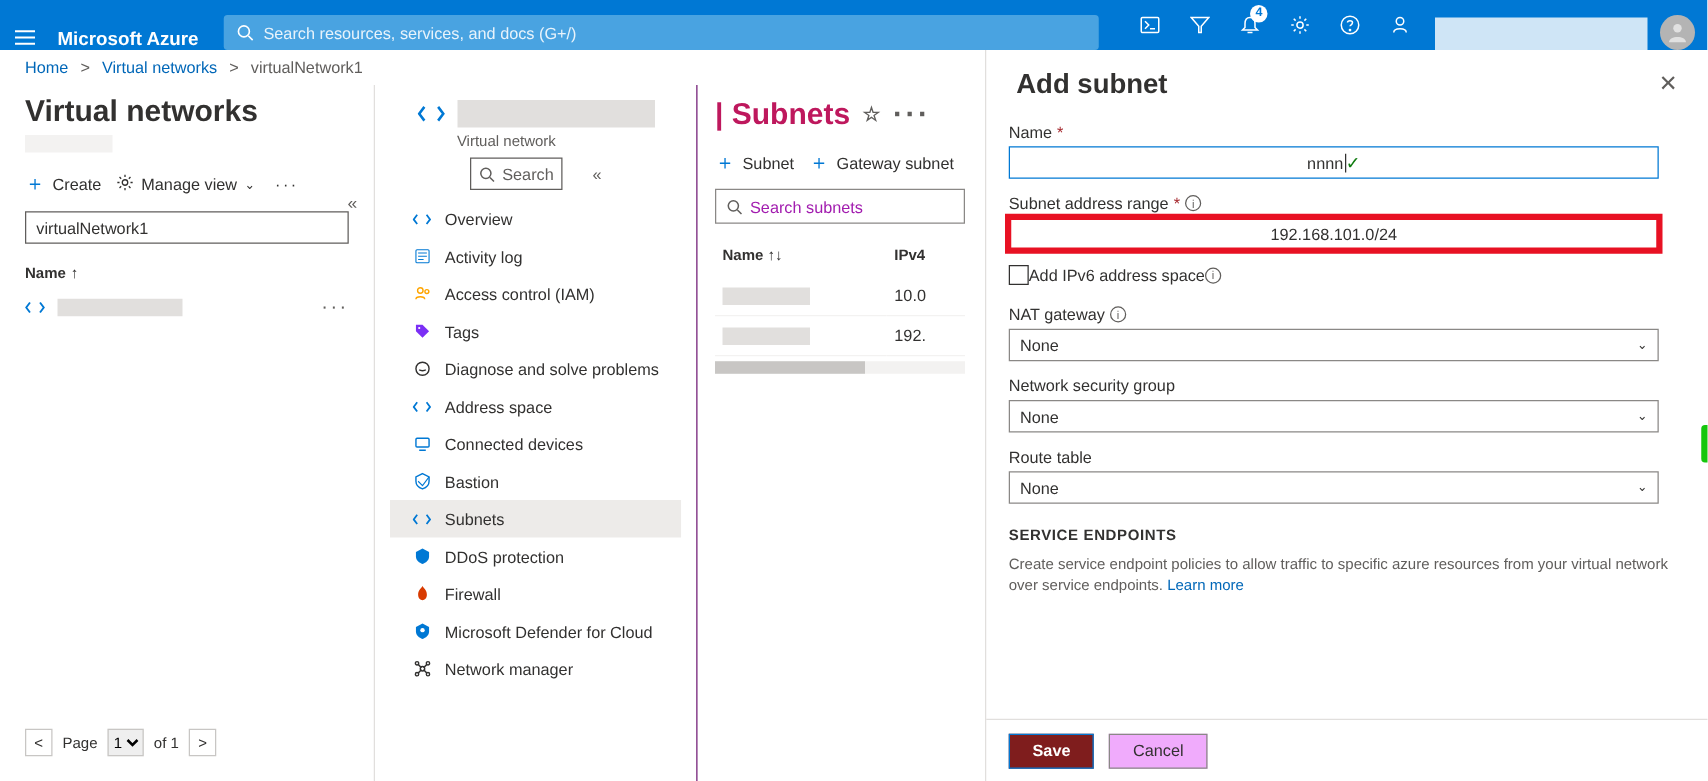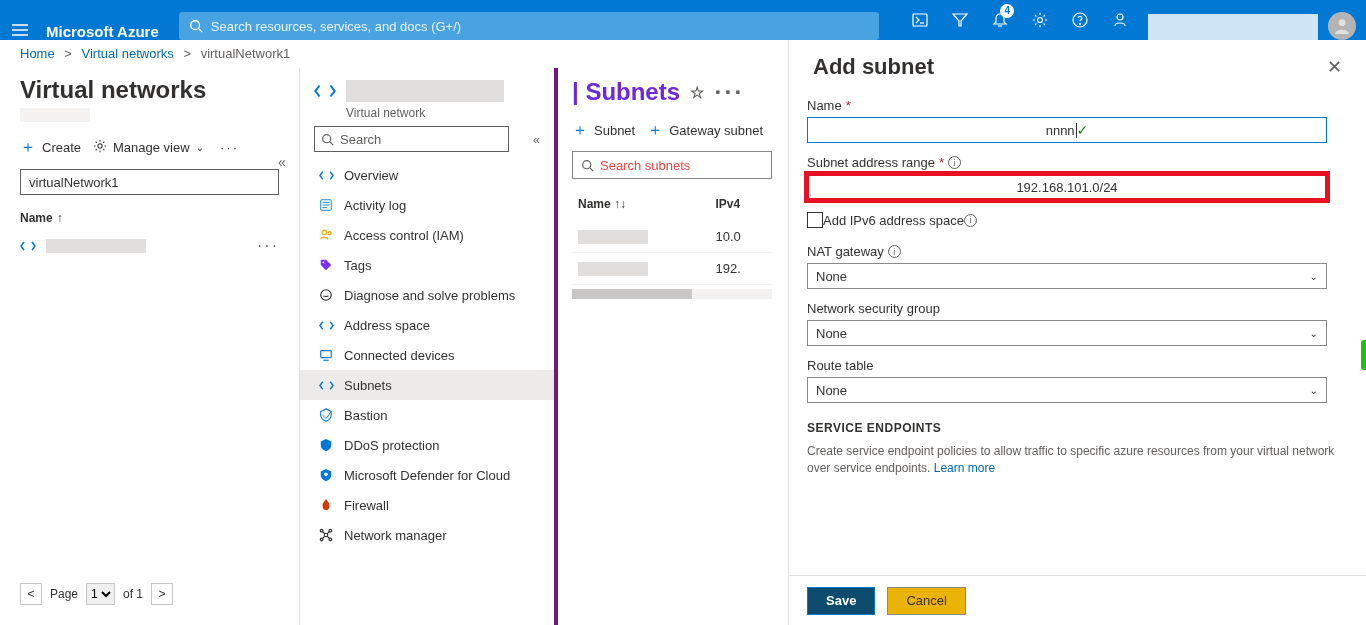--- a/index.html
+++ b/index.html
@@ -39,41 +39,41 @@
   .col1 .filterbox { border: 1px solid #605e5c; height: 26px; padding: 0 8px; display: flex; align-items: center; margin-bottom: 10px; }
   .col1 .th { font-size:12px; font-weight:600; display:flex; align-items:center; gap:4px; padding:6px 0;}
   .col1 .row { display:flex; align-items:center; gap:10px; padding:6px 0; }
   .col1 .row .redact{background:#e1dfdd;height:14px;width:100px;}
   .col1 .row .more{margin-left:auto;font-size:16px;letter-spacing:2px;color:#605e5c;}
   .col1 .pager { margin-top:auto; padding:10px 0 20px 0; display:flex; align-items:center; gap:8px; font-size:12px;}
   .col1 .pagerbtn{border:1px solid #c8c6c4;width:22px;height:22px;display:flex;align-items:center;justify-content:center;cursor:pointer;}
   .col1 select{height:22px;border:1px solid #c8c6c4;font-size:12px;}
 
   
-  .col2 { width: 258px; border-right:4px solid #701a75; display:flex; flex-direction:column;}
+  .col2 { width: 258px; border-right:1px solid #701a75; display:flex; flex-direction:column;align-items:center;}
   .col2 .hdr{padding:12px 14px 6px 14px;display:flex;align-items:flex-start;gap:10px;}
   .col2 .hdr .title{display:flex;flex-direction:column;}
   .col2 .hdr .name{height:22px;width:158px;background:#e1dfdd;}
   .col2 .hdr .type{font-size:12px;color:#605e5c;margin-top:4px;}
   .col2 .searchrow{padding:0 14px;display:flex;align-items:center;gap:24px;}
   .col2 .innersearch{flex:1;border:1px solid #605e5c;height:26px;display:flex;align-items:center;padding:0 6px;gap:6px;color:#605e5c;}
   .col2 .collapse2{color:#605e5c;cursor:pointer;}
   .menu{padding:8px 0; overflow-y:auto;}
   .menu .section{font-size:12px;font-weight:600;color:#323130;padding:12px 18px 4px 18px;}
   .menu .item{display:flex;align-items:center;gap:10px;padding:7px 18px;font-size:13px;cursor:pointer;}
   .menu .item.active{background:#edebe9;}
   .menu .mico{width:16px;height:16px;display:flex;align-items:center;justify-content:center;}
 
   
   .col3 { width:220px; padding:10px 6px 0 14px; position:relative;}
   .col3 .heading{font-size:24px;font-weight:600;display:flex;align-items:center;gap:10px;}
-  .col3 .heading .pre{color:#6d28d9;}
+  .col3 .heading .pre{color:#be185d;}
   .col3 .star{color:#605e5c;font-size:16px;}
   .col3 .cmdbar{margin-top:14px;}
-  .col3 .searchsubnets{border:1px solid #8a8886;height:28px;display:flex;align-items:center;padding:0 8px;gap:6px;color:#ef4444;margin-top:10px;font-size:13px;}
+  .col3 .searchsubnets{border:1px solid #8a8886;height:28px;display:flex;align-items:center;padding:0 8px;gap:6px;color:#a21caf;margin-top:10px;font-size:13px;}
   .col3 table{width:100%;margin-top:8px;border-collapse:collapse;font-size:13px;}
   .col3 th{text-align:left;font-weight:600;padding:10px 6px 10px 6px;font-size:12px;}
   .col3 td{padding:8px 6px;border-bottom:1px solid #f3f2f1;}
   .col3 .redcell{background:#e1dfdd;height:14px;width:70px;}
   .col3 .hscroll{height:10px;background:#f3f2f1;margin-top:4px;position:relative;}
   .col3 .hscroll .thumb{position:absolute;left:0;top:0;height:10px;width:120px;background:#c8c6c4;}
 
   
   .col4 { flex:1; border-left:1px solid #e1dfdd; position:absolute; right:0; top:40px; bottom:0; width:578px; background:#fff; display:flex;flex-direction:column;}
   .col4 .flyhdr{display:flex;align-items:center;justify-content:space-between;padding:14px 24px 6px 24px;text-align:center;}
@@ -88,22 +88,22 @@
   .textinput.valid{border:1px solid #0078d4;}
   .textinput.highlight{outline:5px solid #e81123;outline-offset:-2px;}
   .helper{font-size:12px;color:#605e5c;text-align:right;width:520px;margin-top:2px;margin-left:6px;}
   .checkbox{display:flex;align-items:center;gap:0;font-size:13px;margin-bottom:16px;margin-top:6px;}
   .checkbox .box{width:16px;height:16px;border:1px solid #323130;}
   .selectbox{width:520px;height:26px;border:1px solid #8a8886;display:flex;align-items:center;justify-content:space-between;padding:0 8px;font-size:13px;cursor:pointer;}
   .sectiontitle{font-size:12px;font-weight:600;letter-spacing:.5px;margin:18px 0 8px 0;}
   .desc{font-size:12px;color:#605e5c;line-height:1.4;}
   .desc a{color:#0067b8;text-decoration:none;}
   .col4 .footer{height:50px;border-top:1px solid #e1dfdd;display:flex;align-items:center;gap:12px;padding:0 18px;}
-  .btn{height:28px;padding:0 18px;font-size:13px;cursor:pointer;border:1px solid #8a8886;background:#eab308;display:flex;align-items:center;}
-  .btn.primary{background:#0c4a6e;color:#fff;border-color:#0078d4;font-weight:600;}
+  .btn{height:28px;padding:0 18px;font-size:13px;cursor:pointer;border:1px solid #8a8886;background:#f0abfc;display:flex;align-items:center;}
+  .btn.primary{background:#7f1d1d;color:#fff;border-color:#0078d4;font-weight:600;}
   .edgebar{position:absolute;right:0;top:300px;width:5px;height:30px;background:#16c60c;border-radius:3px 0 0 3px;}
   .vnet-icon{display:inline-flex;}
   .chev{font-size:10px;}
   .check{color:#107c10;font-size:14px;}
 </style>
 </head>
 <body>
 
 <div class="topbar">
   <div class="hamburger">
@@ -307,62 +307,62 @@
         </div>
         <div class="item">
           <span class="mico">
             <svg width="14" height="14" viewBox="0 0 16 16" fill="none" stroke="#0078d4" stroke-width="1.3">
               <rect x="2" y="3" width="12" height="8" rx="1"></rect>
               <line x1="5" y1="14" x2="11" y2="14"></line>
             </svg>
           </span>
           <span>Connected devices</span>
         </div>
+        <div class="item">
+          <span class="mico">
+            <svg width="14" height="14" viewBox="0 0 16 16" fill="#0078d4">
+              <path d="M8 1l6 3v4c0 4-3 6-6 7-3-1-6-3-6-7V4z" fill="none" stroke="#0078d4" stroke-width="1.3"></path>
+              <path d="M4 8l4 4 6-8" fill="none" stroke="#0078d4"></path>
+            </svg>
+          </span>
+          <span>Bastion</span>
+        </div>
         <div class="item active">
           <span class="mico">
             <svg width="15" height="15" viewBox="0 0 16 16" fill="none" stroke="#0078d4" stroke-width="1.5">
               <polyline points="4,4 1,8 4,12"></polyline>
               <polyline points="12,4 15,8 12,12"></polyline>
             </svg>
           </span>
           <span>Subnets</span>
         </div>
         <div class="item">
           <span class="mico">
             <svg width="14" height="14" viewBox="0 0 16 16" fill="#0078d4">
-              <path d="M8 1l6 3v4c0 4-3 6-6 7-3-1-6-3-6-7V4z" fill="none" stroke="#0078d4" stroke-width="1.3"></path>
-              <path d="M4 8l4 4 6-8" fill="none" stroke="#0078d4"></path>
-            </svg>
-          </span>
-          <span>Bastion</span>
-        </div>
-        <div class="item">
-          <span class="mico">
-            <svg width="14" height="14" viewBox="0 0 16 16" fill="#0078d4">
               <path d="M8 1l6 3v4c0 4-3 6-6 7-3-1-6-3-6-7V4z"></path>
             </svg>
           </span>
           <span>DDoS protection</span>
+        </div>
+        <div class="item">
+          <span class="mico">
+            <svg width="14" height="14" viewBox="0 0 16 16" fill="#d83b01">
+              <path d="M8 1c2 3 4 4 4 8 0 3-2 5-4 5s-4-2-4-5c0-4 2-5 4-8z"></path>
+            </svg>
+          </span>
+          <span>Firewall</span>
         </div>
         <div class="item">
           <span class="mico">
             <svg width="14" height="14" viewBox="0 0 16 16" fill="#0078d4">
               <path d="M8 1l6 3v4c0 4-3 6-6 7-3-1-6-3-6-7V4z"></path>
               <circle cx="8" cy="7" r="2" fill="#fff"></circle>
             </svg>
           </span>
           <span>Microsoft Defender for Cloud</span>
-        </div>
-        <div class="item">
-          <span class="mico">
-            <svg width="14" height="14" viewBox="0 0 16 16" fill="#d83b01">
-              <path d="M8 1c2 3 4 4 4 8 0 3-2 5-4 5s-4-2-4-5c0-4 2-5 4-8z"></path>
-            </svg>
-          </span>
-          <span>Firewall</span>
         </div>
         <div class="item">
           <span class="mico">
             <svg width="14" height="14" viewBox="0 0 16 16" fill="none" stroke="#323130" stroke-width="1.3">
               <circle cx="8" cy="8" r="2"></circle>
               <circle cx="3" cy="3" r="1.5"></circle>
               <circle cx="13" cy="3" r="1.5"></circle>
               <circle cx="3" cy="13" r="1.5"></circle>
               <circle cx="13" cy="13" r="1.5"></circle>
               <line x1="4" y1="4" x2="7" y2="7"></line>

